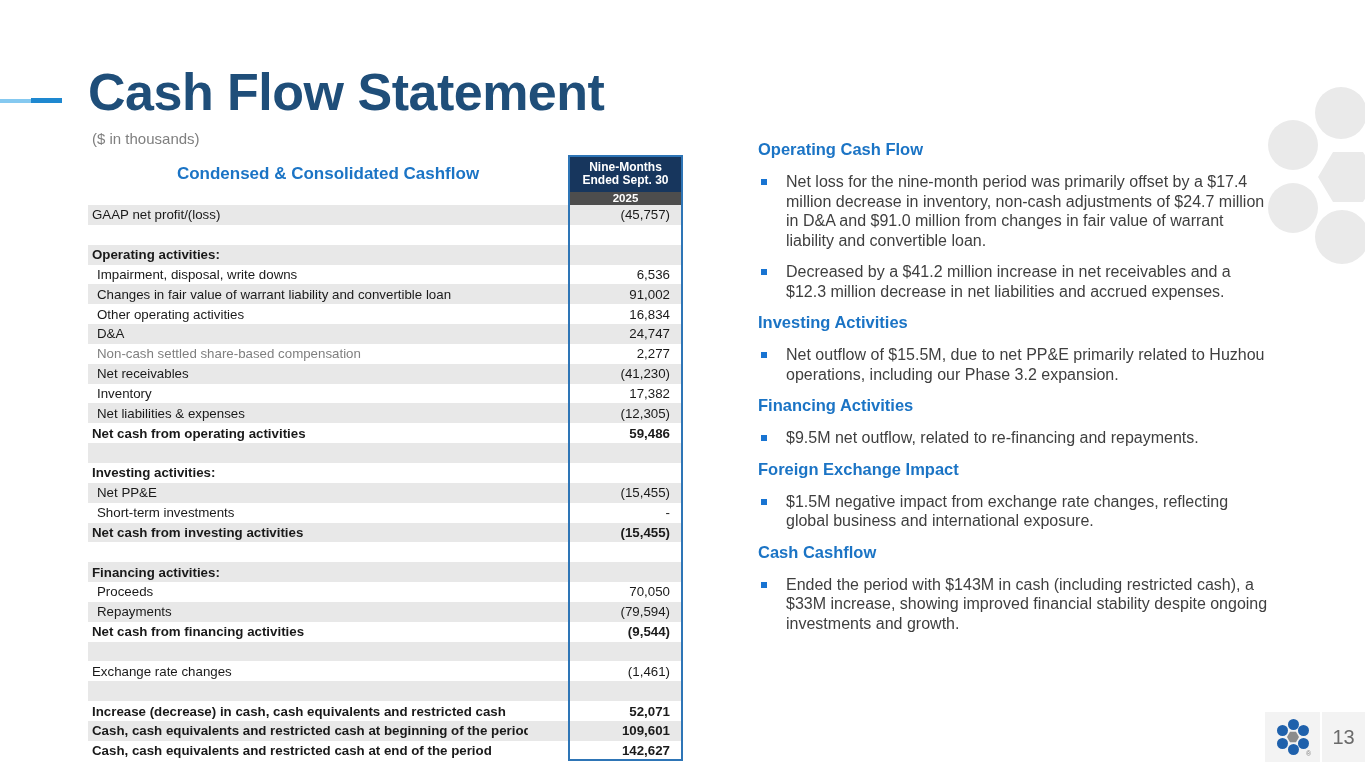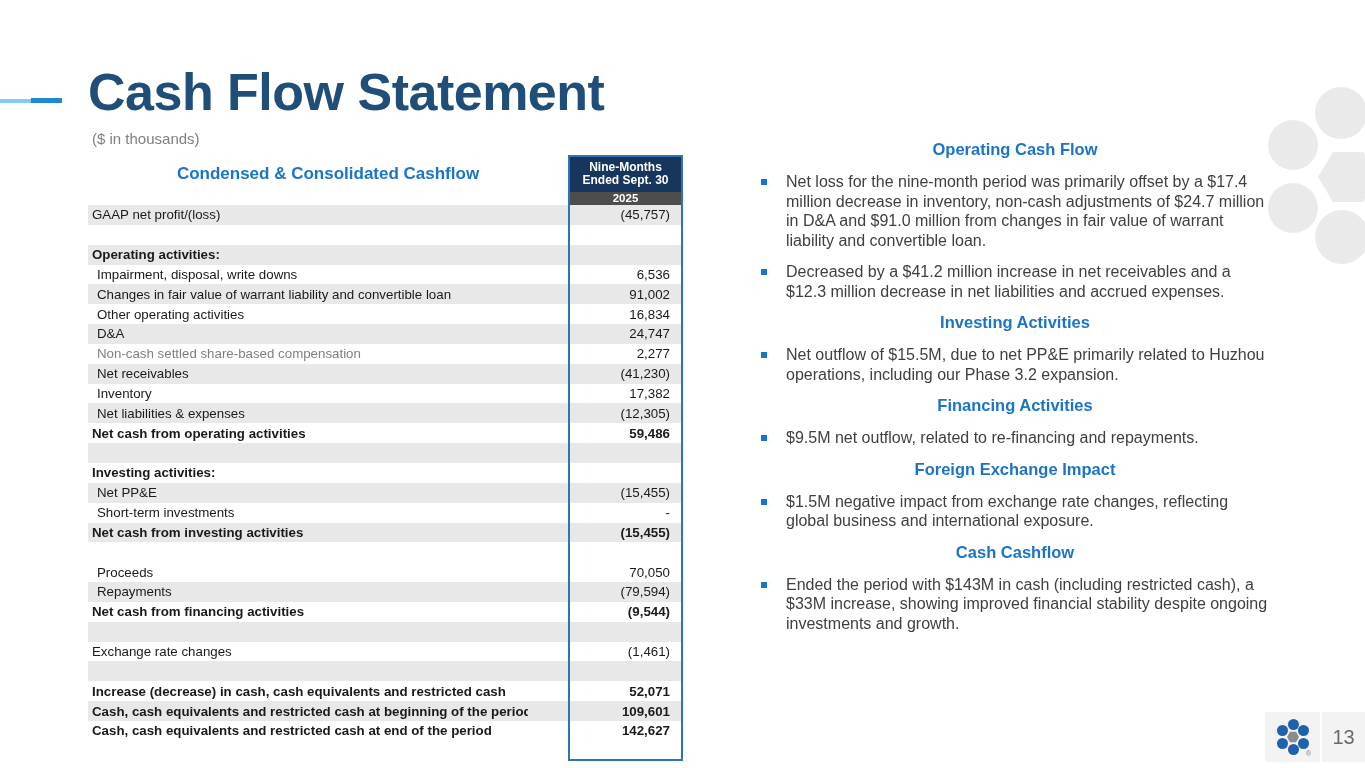--- a/index.html
+++ b/index.html
@@ -25,21 +25,21 @@
   .trow.shade{background:var(--row-shade);gap:46px;}
   .tlabel{width:480px;font-size:13.3px;color:#1a1a1a;padding-left:4px;box-sizing:border-box;white-space:nowrap;overflow:hidden;}
   .tlabel.ind{padding-left:9px;}
   .tlabel.b{font-weight:700;}
   .tlabel.mut{color:#7f7f7f;}
   .tvalue{width:115px;font-size:13.3px;color:#1a1a1a;text-align:right;padding-right:13px;box-sizing:border-box;}
   .tvalue.b{font-weight:700;padding-left:32px;}
   .col-border{position:absolute;left:480px;top:0;width:115px;height:606px;border:2px solid var(--border-blue);box-sizing:border-box;pointer-events:none;}
   
   .commentary{position:absolute;left:758px;top:140px;width:514px;}
-  .sec-h{color:var(--blue);font-weight:700;font-size:16.5px;margin:12px 0 13px 0;text-align:center;}
+  .sec-h{color:var(--blue);font-weight:700;font-size:16.5px;margin:12px 0 13px 0;}
   .commentary .sec-h:first-child{margin-top:0;}
   .bullet{display:flex;margin-bottom:12px;}
   .bmark{flex:none;width:6px;height:6px;background:var(--bullet-blue);margin:7px 0 0 3px;}
   .btext{margin-left:19px;font-size:16px;line-height:19.5px;color:#3f3f3f;}
   
   .deco{position:absolute;pointer-events:none;}
   .deco .dcirc{position:absolute;border-radius:50%;background:var(--deco-gray);}
   .deco .dhex{position:absolute;background:var(--deco-gray);clip-path:polygon(0% 50%,25% 6.7%,75% 6.7%,100% 50%,75% 93.3%,25% 93.3%);}
   
   .footer-cell{position:absolute;top:712px;height:50px;background:var(--footer-bg);}
@@ -147,20 +147,24 @@
           <div class="tvalue">-</div>
         </div>
         <div class="trow shade">
           <div class="tlabel b">Net cash from investing activities</div>
           <div class="tvalue b">(15,455)</div>
         </div>
         <div class="trow">
           <div class="tlabel"></div>
           <div class="tvalue"></div>
         </div>
+        <div class="trow shade">
+          <div class="tlabel b">Financing activities:</div>
+          <div class="tvalue b"></div>
+        </div>
         <div class="trow">
           <div class="tlabel ind">Proceeds</div>
           <div class="tvalue">70,050</div>
         </div>
         <div class="trow shade">
           <div class="tlabel ind">Repayments</div>
           <div class="tvalue">(79,594)</div>
         </div>
         <div class="trow">
           <div class="tlabel b">Net cash from financing activities</div>

